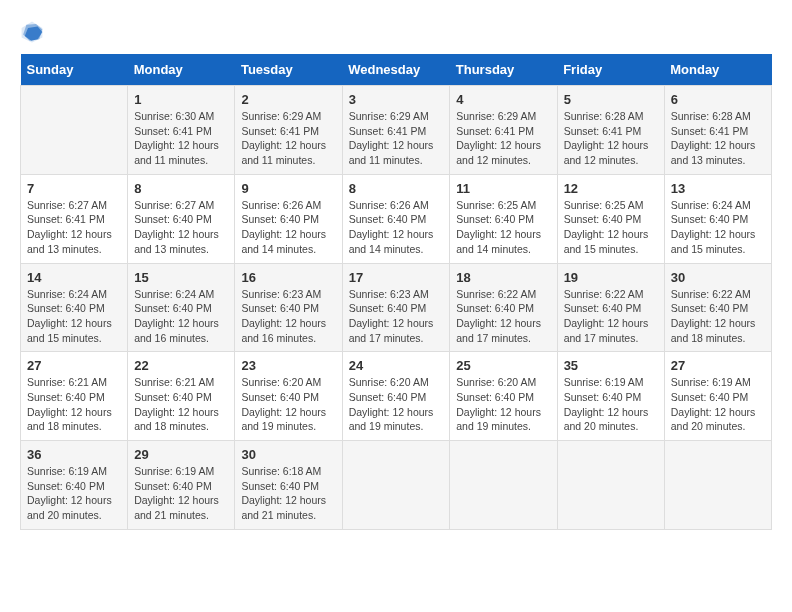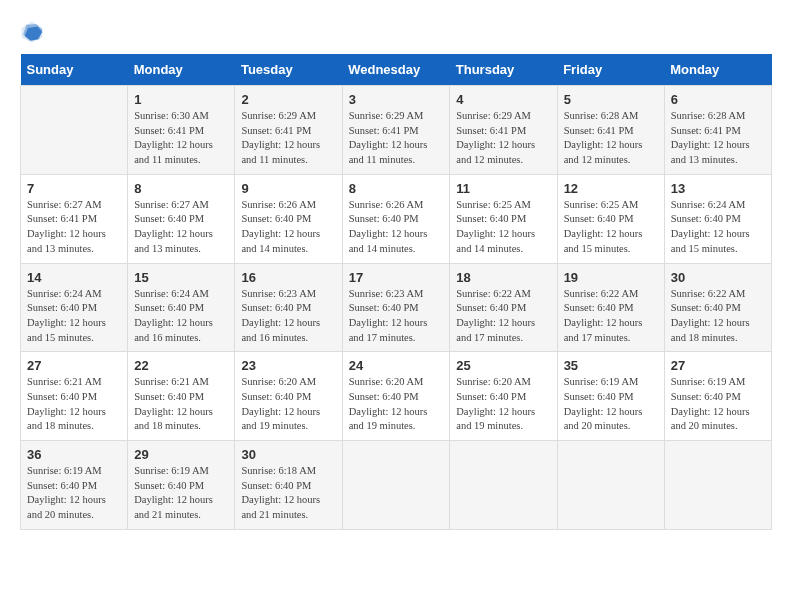--- a/index.html
+++ b/index.html
@@ -71,21 +71,20 @@
       font-size: 13px;
       font-weight: bold;
       color: #333;
       display: block;
       margin-bottom: 2px;
     }
     .day-info {
       color: #444;
       font-size: 10.5px;
       line-height: 1.4;
-      font-family: Liberation Serif, serif;
     }
   </style>
 </head>
 <body>
 
 <div class="header">
   <div class="logo">
     <svg class="logo-icon" viewBox="0 0 30 30">
       <polygon points="15,2 28,10 28,22 15,28 2,22 2,10" fill="#1565c0" opacity="0.15"></polygon>
       <polygon points="20,5 28,12 24,24 12,26 4,18 8,6" fill="#1565c0" opacity="0.4"></polygon>

